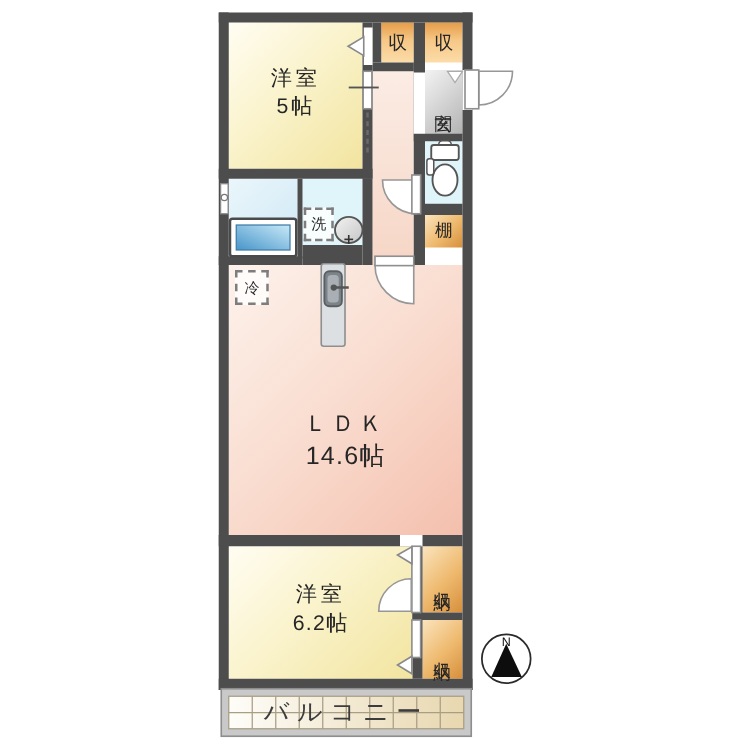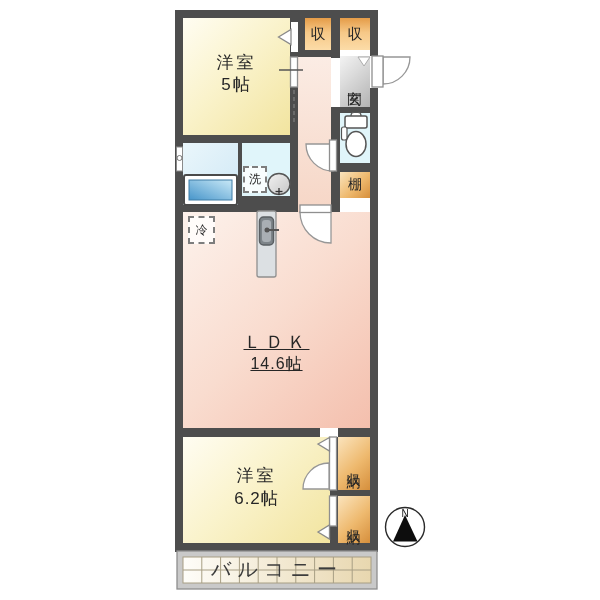--- a/index.html
+++ b/index.html
@@ -182,23 +182,23 @@
     <div style="letter-spacing:2px;">5帖</div>
   </div>
 
   <div class="lbl" style="left:305px;top:18px;width:26px;height:32px;font-size:15px;">収</div>
   <div class="lbl" style="left:340px;top:18px;width:30px;height:32px;font-size:15px;">収</div>
 
   <div class="lbl vert" style="left:340px;top:56px;width:30px;height:52px;font-size:14px;letter-spacing:2px;">玄関</div>
 
   <div class="lbl" style="left:340px;top:172px;width:30px;height:26px;font-size:14px;">棚</div>
 
-  <div class="lbl col" style="left:183px;top:328px;width:187px;height:48px;text-decoration:underline;">
+  <div class="lbl col" style="left:183px;top:328px;width:187px;height:48px;">
     <div style="font-size:18px;letter-spacing:4px;">ＬＤＫ</div>
-    <div style="font-size:16px;letter-spacing:1px;">14.6帖</div>
+    <div style="font-size:20px;letter-spacing:1px;">14.6帖</div>
   </div>
 
   <div class="lbl col" style="left:183px;top:461px;width:147px;height:52px;font-size:17px;line-height:23px;">
     <div style="letter-spacing:3px;">洋室</div>
     <div style="letter-spacing:1px;">6.2帖</div>
   </div>
 
   <div class="lbl vert" style="left:338px;top:437px;width:32px;height:53px;font-size:14px;letter-spacing:2px;">収納</div>
   <div class="lbl vert" style="left:338px;top:496px;width:32px;height:47px;font-size:14px;letter-spacing:2px;">収納</div>
 

